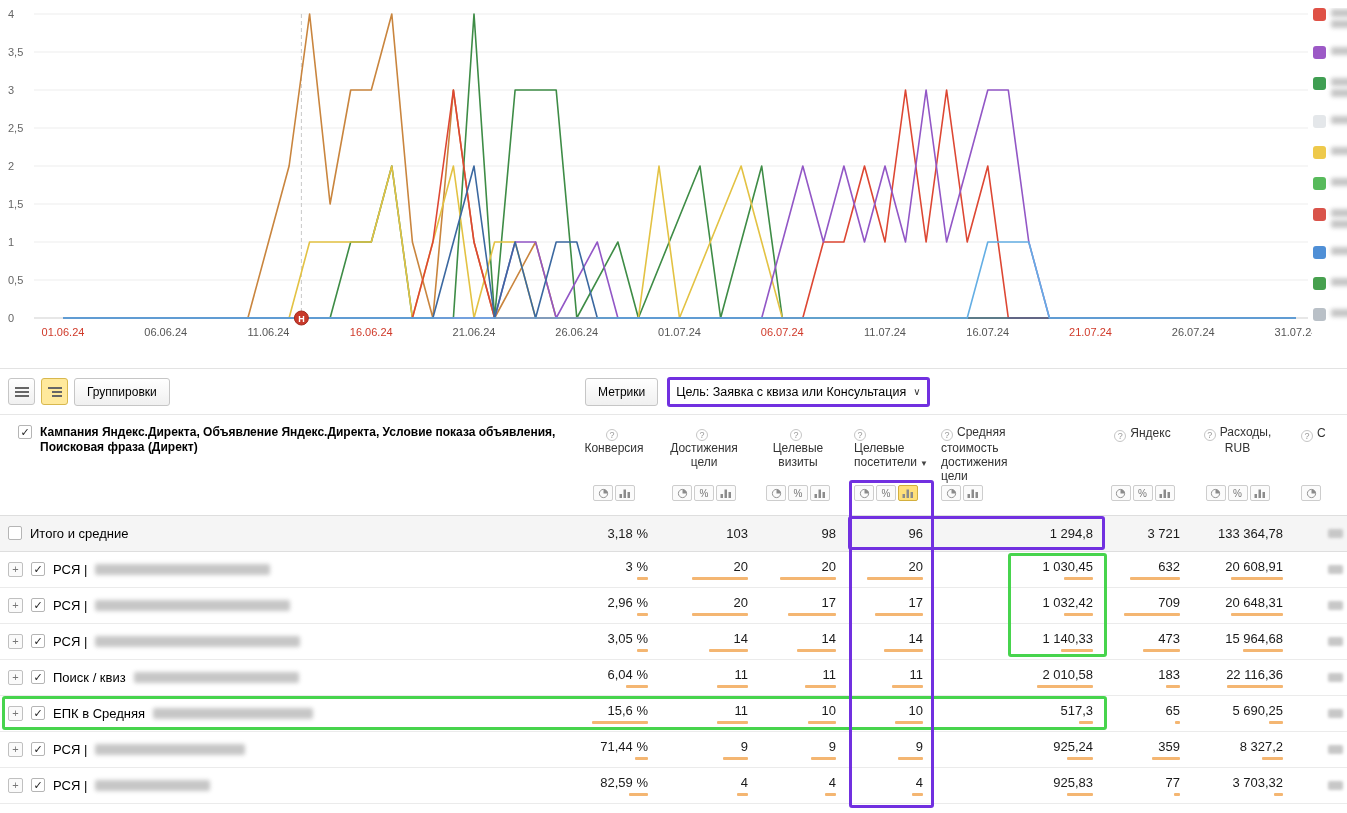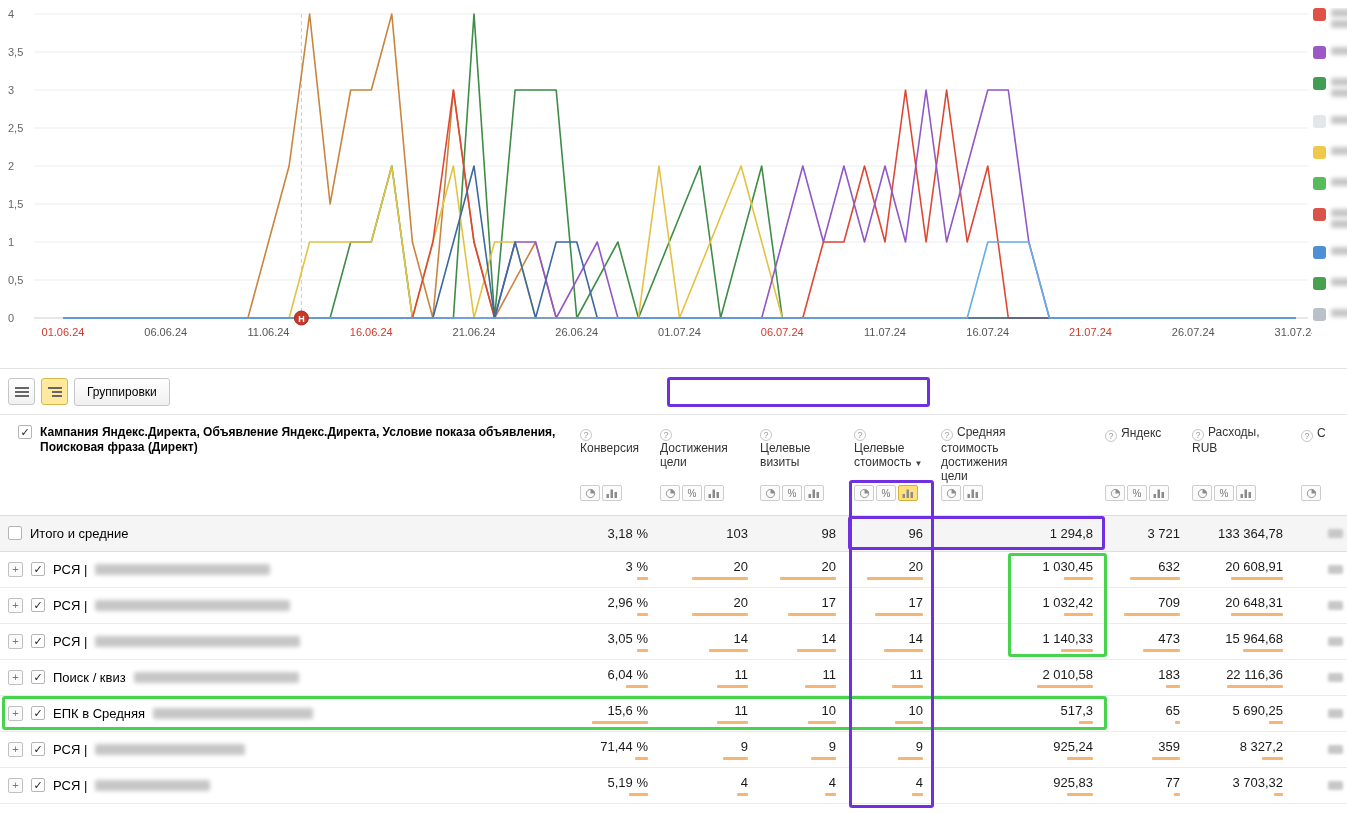--- a/index.html
+++ b/index.html
@@ -33,21 +33,21 @@
   .goal-dd .chev { font-size:10px; color:#333; }
 
   
   .report { border-collapse:collapse; table-layout:fixed; width:1347px; font-size:13px; color:#1a1a1a; }
   .report th, .report td { padding:0; }
   thead th { font-weight:normal; vertical-align:top; }
   tr.h1 th { height:70px; padding-top:10px; }
   tr.h2 th { height:30px; }
   th.first { text-align:left; padding-left:10px; }
   .fh { font-weight:bold; font-size:12px; color:#000; max-width:520px; display:inline-block; line-height:15px; text-align:left; }
-  th.ar { text-align:left; padding-right:12px; }
+  th.ar { text-align:center; padding-right:12px; }
   th.al { text-align:left; padding-left:6px; }
   .mh-in { display:inline-block; font-size:12px; color:#333; line-height:14px; }
   .qicon { display:inline-flex; width:12px; height:12px; border:1px solid #c6c6c6; border-radius:50%;
            color:#9a9a9a; font-size:9px; align-items:center; justify-content:center; margin-right:4px;
            vertical-align:-2px; }
   .sort { font-size:8px; color:#444; margin-left:3px; }
   .igroup { display:inline-flex; gap:2px; }
   .ib { width:20px; height:16px; border:1px solid #cdcdcd; border-radius:2px; background:#fbfbfb;
         display:inline-flex; align-items:center; justify-content:center; cursor:pointer; }
   .ib.on { background:#ffe07a; border-color:#d3af3e; }
@@ -207,20 +207,27 @@
           <svg width="14" height="12">
               <g fill="#666">
                 <rect y="1" width="14" height="2"></rect>
                 <rect x="4" y="5" width="10" height="2"></rect>
                 <rect x="4" y="9" width="10" height="2"></rect>
               </g>
             </svg>
         </button>
         <button class="btn">Группировки</button>
       </div>
+      <div class="tb-right">
+        <button class="btn">Метрики</button>
+        <div class="goal-dd" id="goal-dd">
+          <span>Цель: Заявка с квиза или Консультация</span>
+          <span class="chev">∨</span>
+        </div>
+      </div>
     </div>
     <div id="table-host">
         <table class="report">
           <colgroup>
             <col style="width:580px">
             <col style="width:80px">
             <col style="width:100px">
             <col style="width:88px">
             <col style="width:87px">
             <col style="width:170px">
@@ -232,21 +239,21 @@
             <tr class="h1">
               <th class="first" rowspan="2">
                 <div class="fcell" style="align-items:flex-start">
                   <span class="cb checked">✓</span>
                   <span class="fh">Кампания Яндекс.Директа, Объявление Яндекс.Директа, Условие показа объявления, Поисковая фраза (Директ)</span>
                 </div>
               </th>
               <th class="mh ar"><div class="mh-in"><span class="qicon">?</span><span class="mh-lbl">Конверсия</span></div></th>
               <th class="mh ar"><div class="mh-in" style="max-width:70px"><span class="qicon">?</span><span class="mh-lbl">Достижения цели</span></div></th>
               <th class="mh ar"><div class="mh-in" style="max-width:56px"><span class="qicon">?</span><span class="mh-lbl">Целевые визиты</span></div></th>
-              <th class="mh al"><div class="mh-in" style="max-width:66px"><span class="qicon">?</span><span class="mh-lbl">Целевые стоимость</span><span class="sort">▼</span></div></th>
+              <th class="mh al"><div class="mh-in" style="max-width:66px"><span class="qicon">?</span><span class="mh-lbl">Целевые посетители</span><span class="sort">▼</span></div></th>
               <th class="mh al"><div class="mh-in" style="max-width:82px"><span class="qicon">?</span><span class="mh-lbl">Средняя стоимость достижения цели</span></div></th>
               <th class="mh ar"><div class="mh-in"><span class="qicon">?</span><span class="mh-lbl">Яндекс</span></div></th>
               <th class="mh ar"><div class="mh-in"><span class="qicon">?</span><span class="mh-lbl">Расходы, RUB</span></div></th>
               <th class="mh al"><div class="mh-in"><span class="qicon">?</span><span class="mh-lbl">С</span></div></th>
             </tr>
             <tr class="h2">
               <th class="mi ar"><span class="igroup">
                   <span class="ib">
                     <svg width="11" height="11" viewBox="0 0 12 12">
                       <circle cx="6" cy="6" r="4.5" fill="none" stroke="#8b8b8b"></circle>
@@ -644,21 +651,21 @@
             <tr class="data">
               <td class="first">
                 <div class="fcell">
                   <span class="exp">+</span>
                   <span class="cb checked">✓</span>
                   <span class="rlabel">РСЯ | </span>
                   <span class="blur-bar" style="width:115px"></span>
                 </div>
               </td>
               <td class="num">
-                <div class="val">5,19 %</div>
+                <div class="val">82,59 %</div>
                 <div class="mbar" style="width:19px"></div>
               </td>
               <td class="num">
                 <div class="val">4</div>
                 <div class="mbar" style="width:11px"></div>
               </td>
               <td class="num">
                 <div class="val">4</div>
                 <div class="mbar" style="width:11px"></div>
               </td>

